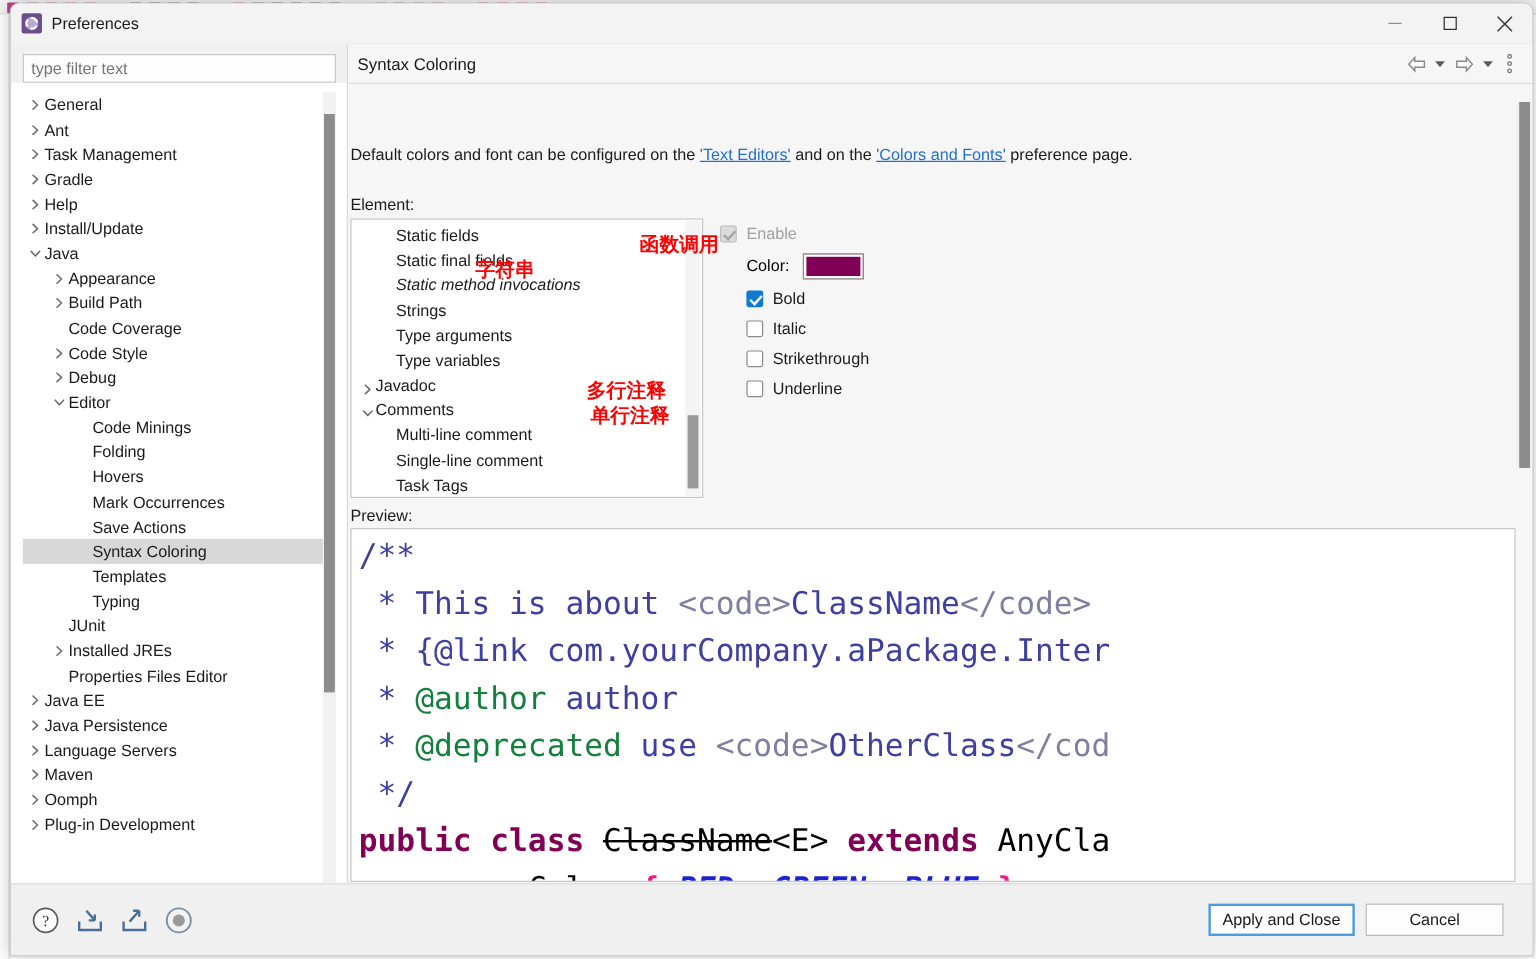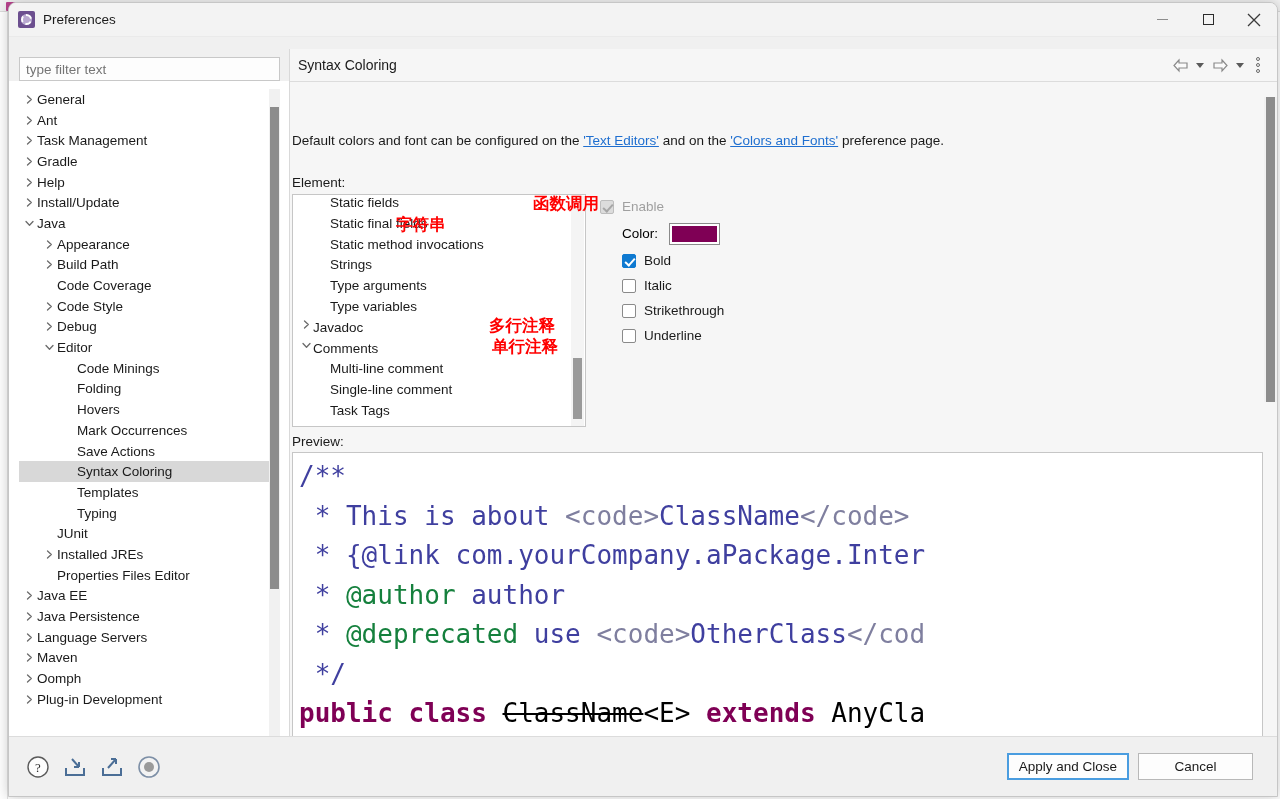--- a/index.html
+++ b/index.html
@@ -53,21 +53,21 @@
   #title-text { font-size: 13.5px; color: #1b1b1b; }
   #winbtns { margin-left: auto; display: flex; height: 34px; }
   .winbtn {
     width: 46px; height: 34px; display: flex; align-items: center;
     justify-content: center; color: #3a3a3a;
   }
   .min-glyph { width: 11px; height: 1px; background: #8d8d8d; }
   .max-glyph { width: 11px; height: 11px; border: 1.6px solid #2b2b2b; }
 
   
-  #dlg-body { position: relative; height: 700px; display: flex; margin-top: 12px; }
+  #dlg-body { position: relative; height: 700px; display: flex; }
 
   
   #left-pane { width: 281px; position: relative; background: #ffffff; }
   #filter-wrap { padding: 8px 10px 0 10px; background: #f0f0f0; }
   #filter-input {
     width: 261px; height: 24px; border: 1px solid #c8c8c8;
     background: #fdfdfd; font-size: 13.5px; color: #6d6d6d;
     padding: 0 6px; font-family: "Liberation Sans", sans-serif;
   }
   #tree-scroll {
@@ -122,21 +122,21 @@
     white-space: nowrap;
   }
   #desc-line a { color: #1f6fd0; text-decoration: underline; }
 
   #element-label { position: absolute; left: 2px; top: 93px; font-size: 13.5px; color: #1a1a1a; }
   #element-box {
     position: absolute; left: 2px; top: 112px; width: 294px; height: 233px;
     background: #ffffff; border: 1px solid #c6c6c6; overflow: hidden;
   }
   .el-item {
-    height: 20.8px; display: flex; align-items: flex-start;
+    height: 20.8px; display: flex; align-items: flex-end;
     font-size: 13.5px; color: #1a1a1a; white-space: nowrap; padding-left: 8px;
   }
   .el-item .chev { width: 14px; flex: none; display: flex; align-items: center; justify-content: center; color: #6b6b6b; }
   #el-sb { position: absolute; right: 1px; top: 1px; width: 13px; height: 231px; background: #f4f4f4; }
   #el-sb-thumb { position: absolute; left: 2px; top: 162px; width: 9px; height: 61px; background: #9a9a9a; }
 
   
   #attrs { position: absolute; left: 310px; top: 112px; }
   .attr-row { display: flex; align-items: center; height: 25px; font-size: 13.5px; color: #1a1a1a; }
   .cb {
@@ -514,21 +514,21 @@
 
         <div id="element-label">Element:</div>
         <div id="element-box">
           <div id="el-items">
               <div class="el-item" style="padding-left: 37px;">
                 <span>Static fields</span>
               </div>
               <div class="el-item" style="padding-left: 37px;">
                 <span>Static final fields</span>
               </div>
-              <div class="el-item" style="padding-left: 37px;">
+              <div class="el-item" style="padding-left: 37px; font-style: italic;">
                 <span>Static method invocations</span>
               </div>
               <div class="el-item" style="padding-left: 37px;">
                 <span>Strings</span>
               </div>
               <div class="el-item" style="padding-left: 37px;">
                 <span>Type arguments</span>
               </div>
               <div class="el-item" style="padding-left: 37px;">
                 <span>Type variables</span>

